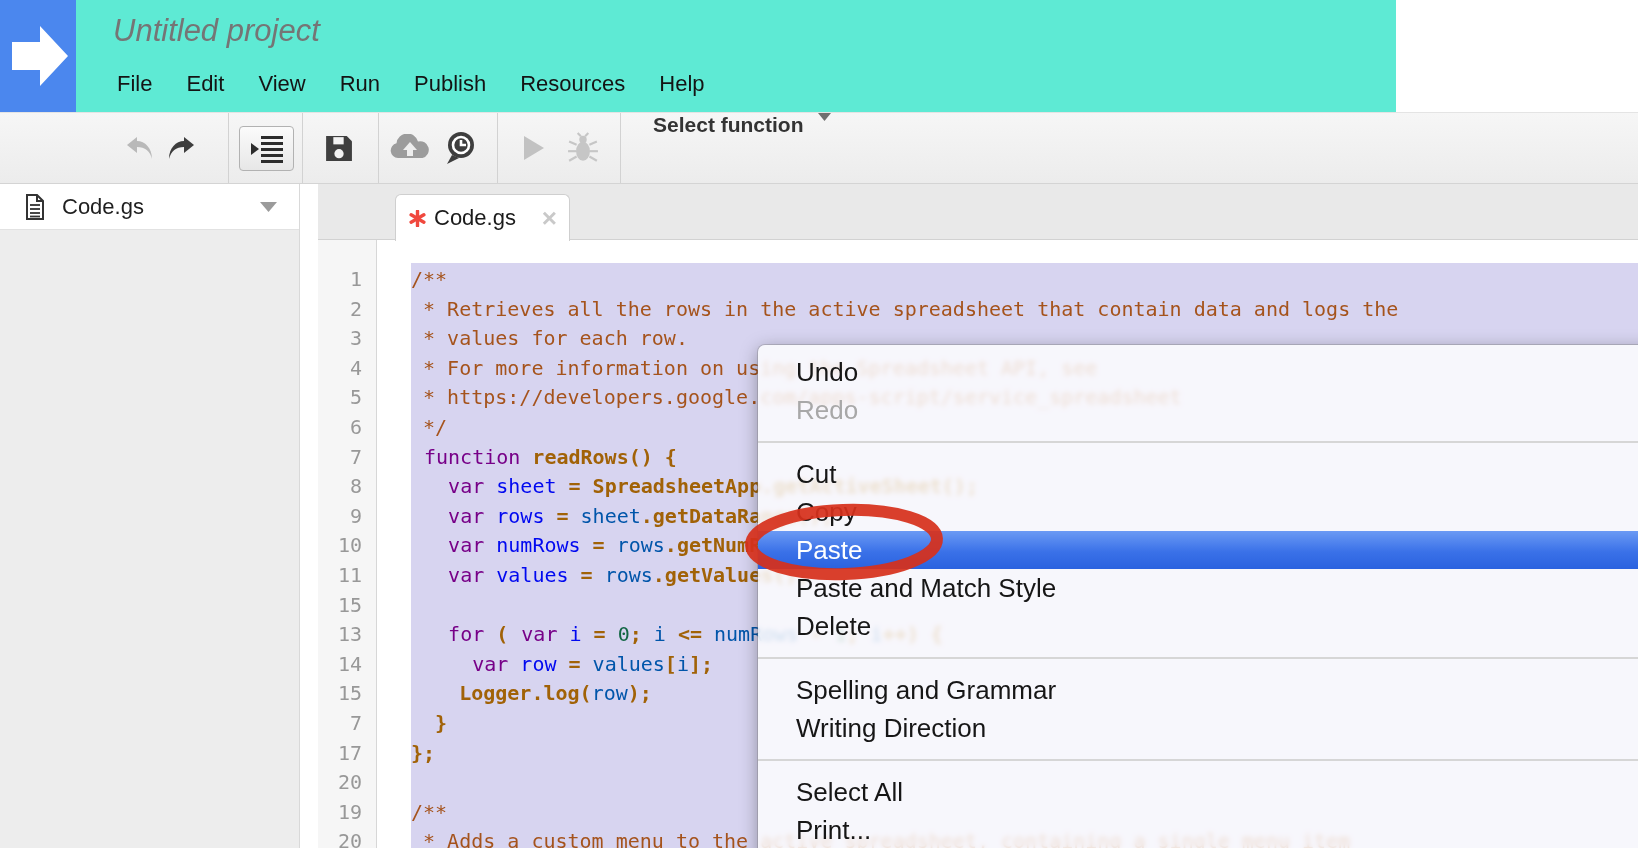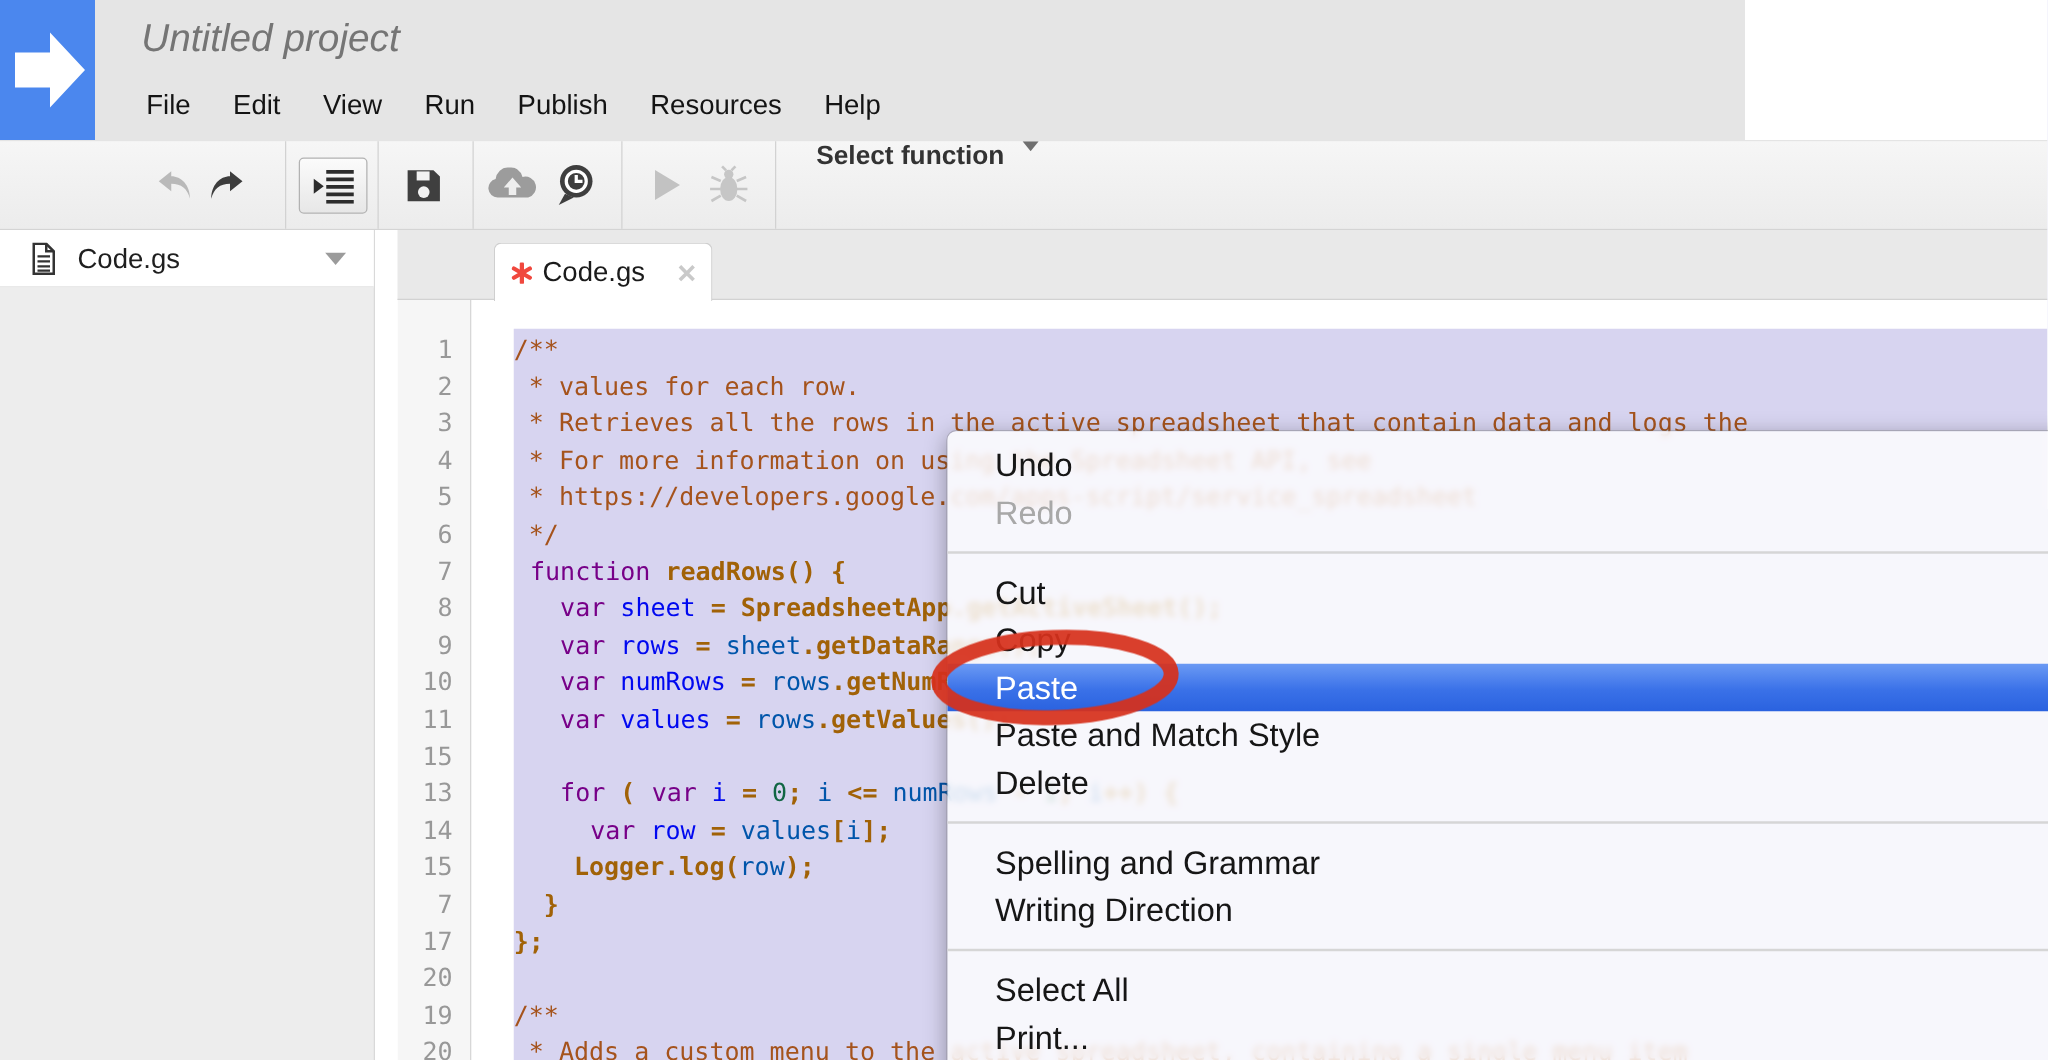--- a/index.html
+++ b/index.html
@@ -1,21 +1,21 @@
 <!DOCTYPE html>
 <html><head>
 <meta charset="utf-8">
 <style>
   * { margin:0; padding:0; box-sizing:border-box; }
   html,body { width:1638px; height:848px; overflow:hidden; background:#fff;
               font-family:"Liberation Sans", sans-serif; }
   #app { position:relative; width:1638px; height:848px; }
 
   
-  .header { position:absolute; left:0; top:0; width:1396px; height:112px; background:#e5e5e5; }
+  .header { position:absolute; left:0; top:0; width:1396px; height:112px; background:#5eead4; }
   .logo { position:absolute; left:0; top:0; width:76px; height:112px; }
   .title { position:absolute; left:113px; top:13px; font-size:31px; font-style:italic; color:#757575; }
   .menubar { position:absolute; left:100px; top:64px; height:40px; display:flex; align-items:center; }
   .menubar .mitem { padding:0 17px; font-size:22px; color:#141414; cursor:default; white-space:nowrap; }
 
   
   .toolbar { position:absolute; left:0; top:112px; width:1638px; height:72px;
              background:linear-gradient(#f6f6f6,#ececec);
              border-top:1px solid #e4e4e4; border-bottom:1px solid #d4d4d4; }
   .tsep { position:absolute; top:0; width:1px; height:70px; background:#d2d2d2; }
@@ -241,22 +241,22 @@
           <div class="ln">7</div>
           <div class="ln">17</div>
           <div class="ln">20</div>
           <div class="ln">19</div>
           <div class="ln">20</div>
         </div>
       <div class="code-pane">
         <div class="sel-block"></div>
         <div class="code-lines">
             <div class="cl"><span class="tk-cm">/**</span></div>
+            <div class="cl"><span class="tk-cm"> * Retrieves all the rows in the active spreadsheet that contain data and logs the</span></div>
             <div class="cl"><span class="tk-cm"> * values for each row.</span></div>
-            <div class="cl"><span class="tk-cm"> * Retrieves all the rows in the active spreadsheet that contain data and logs the</span></div>
             <div class="cl"><span class="tk-cm"> * For more information on using the Spreadsheet API, see</span></div>
             <div class="cl"><span class="tk-cm"> * https://developers.google.com/apps-script/service_spreadsheet</span></div>
             <div class="cl"><span class="tk-cm"> */</span></div>
             <div class="cl"><span class="tk-kw">function</span><span class="tk-pl"> readRows() {</span></div>
             <div class="cl"><span class="tk-pl">  </span><span class="tk-kw">var</span><span class="tk-pl"> </span><span class="tk-def">sheet</span><span class="tk-pl"> = SpreadsheetApp.getActiveSheet();</span></div>
             <div class="cl"><span class="tk-pl">  </span><span class="tk-kw">var</span><span class="tk-pl"> </span><span class="tk-def">rows</span><span class="tk-pl"> = </span><span class="tk-v2">sheet</span><span class="tk-pl">.getDataRange();</span></div>
             <div class="cl"><span class="tk-pl">  </span><span class="tk-kw">var</span><span class="tk-pl"> </span><span class="tk-def">numRows</span><span class="tk-pl"> = </span><span class="tk-v2">rows</span><span class="tk-pl">.getNumRows();</span></div>
             <div class="cl"><span class="tk-pl">  </span><span class="tk-kw">var</span><span class="tk-pl"> </span><span class="tk-def">values</span><span class="tk-pl"> = </span><span class="tk-v2">rows</span><span class="tk-pl">.getValues();</span></div>
             <div class="cl"></div>
             <div class="cl"><span class="tk-pl">  </span><span class="tk-kw">for</span><span class="tk-pl"> (</span><span class="tk-kw">var</span><span class="tk-pl"> </span><span class="tk-def">i</span><span class="tk-pl"> = </span><span class="tk-num">0</span><span class="tk-pl">; </span><span class="tk-v2">i</span><span class="tk-pl"> &lt;= </span><span class="tk-v2">numRows</span><span class="tk-pl"> - </span><span class="tk-num">1</span><span class="tk-pl">; </span><span class="tk-v2">i</span><span class="tk-pl">++) {</span></div>

